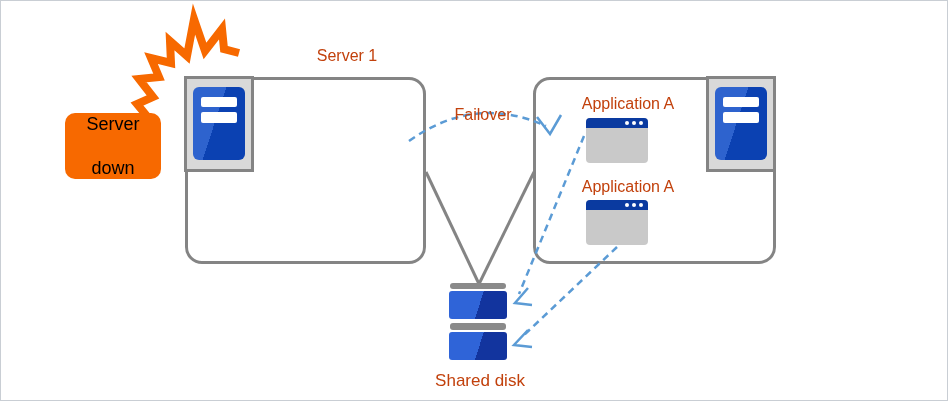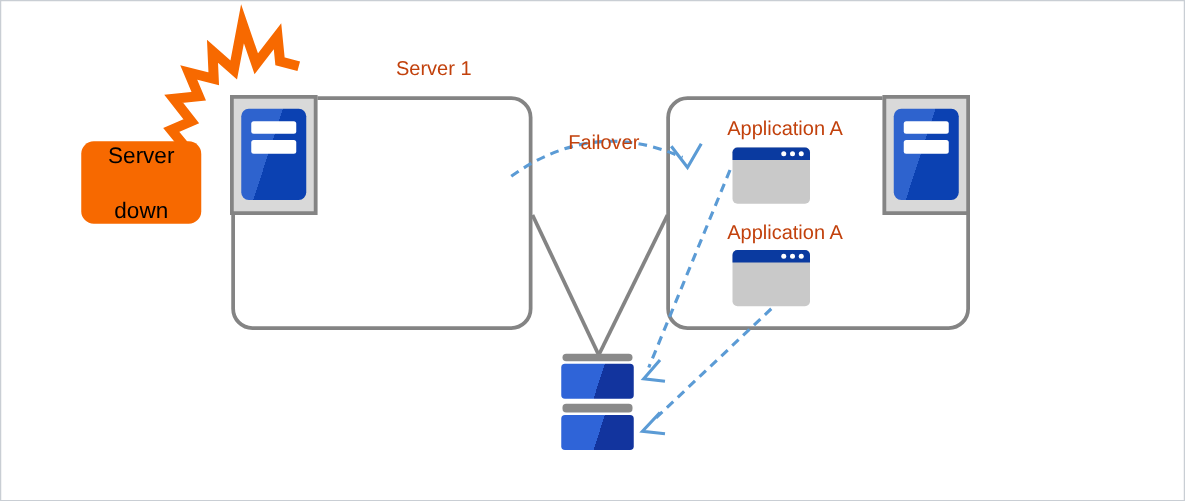--- a/index.html
+++ b/index.html
@@ -140,14 +140,15 @@
       </div>
     </div>
   </div>
 
   <div class="disk">
     <div class="disk-cap"></div>
     <div class="disk-body"></div>
     <div class="disk-cap c2"></div>
     <div class="disk-body"></div>
   </div>
+  <div class="label lbl-disk">Shared disk</div>
 
 </div>
 
 </body></html>

